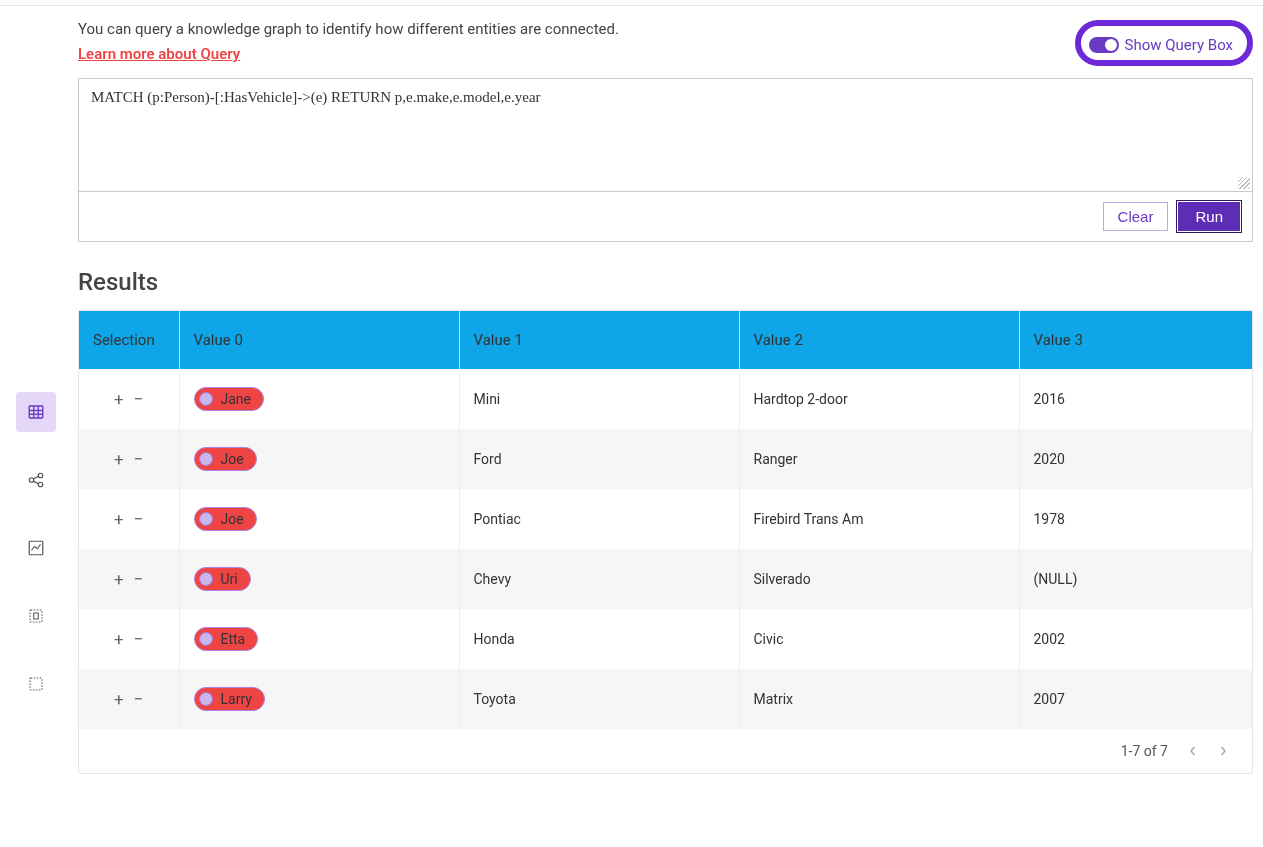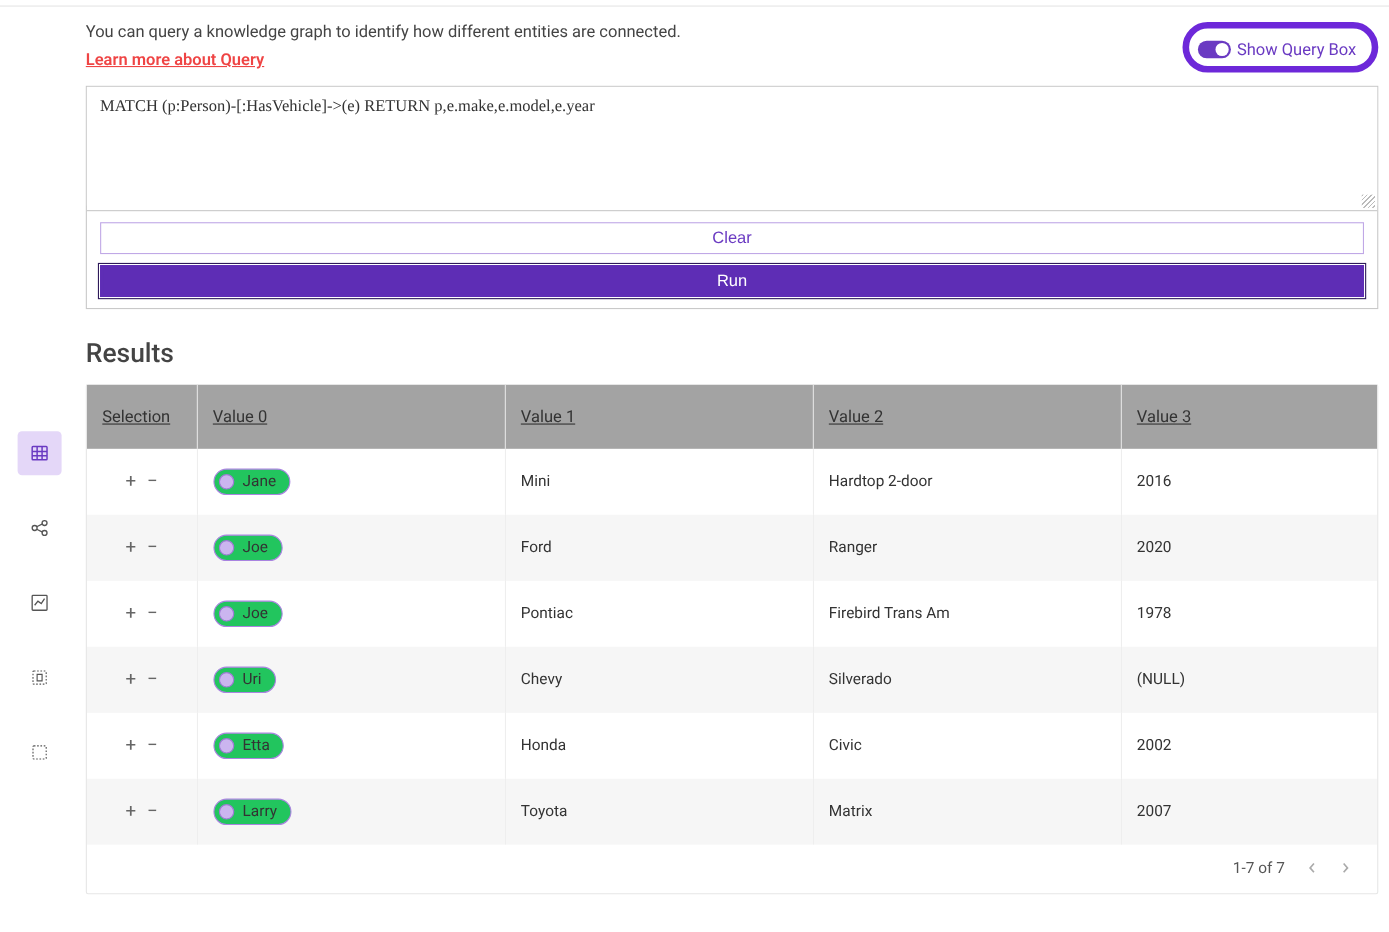--- a/index.html
+++ b/index.html
@@ -14,40 +14,40 @@
   .main { flex:1; padding:14px 10px 0 6px; }
   h1.page-title { margin:0 0 18px 0; font-size:28px; font-weight:500; color:#444; letter-spacing:0; }
   .subhead-row { display:flex; align-items:flex-start; justify-content:space-between; margin-bottom:12px; }
   .subhead-text p { margin:0 0 6px 0; font-size:15px; color:#444; }
   .subhead-text a { color:#ef4444; font-weight:600; text-decoration:underline; font-size:15px; }
   .toggle-pill { display:flex; align-items:center; gap:6px; border:6px solid #6d28d9; border-radius:999px; padding:10px 14px 6px 8px; color:#6a3ac2; font-size:15px; cursor:pointer; }
   .toggle-switch { width:30px; height:16px; background:#6a3ac2; border-radius:999px; position:relative; }
   .toggle-knob { width:12px; height:12px; background:#fff; border-radius:50%; position:absolute; top:2px; right:2px; }
   .query-box { border:1px solid #c9c9c9; }
   .query-textarea { width:100%; height:108px; border:none; resize:none; padding:10px 12px; font-family: Liberation Serif, serif; font-size:15px; color:#333; outline:none; }
-  .query-actions { border-top:1px solid #c9c9c9; display:flex; justify-content:flex-end; padding:10px 12px; gap:10px;flex-direction:column; }
+  .query-actions { border-top:1px solid #c9c9c9; display:flex; justify-content:flex-end; padding:10px 12px; gap:10px; }
   .btn { font-size:15px; padding:5px 14px; border-radius:0; cursor:pointer; }
   .btn-clear { background:#fff; border:1px solid #c0a8e6; color:#6a3ac2; }
   .btn-run { background:#5e2db5; border:3px solid #5e2db5; outline:1px solid #2e1a5a; outline-offset:1px; color:#fff; font-weight:500; padding:3px 14px; }
   h2.results-title { margin:26px 0 14px 0; font-size:24px; font-weight:500; color:#444; }
   .results-panel { border:1px solid #e6e6e6; border-radius:2px; }
   .table-scroll { height:418px; overflow:auto; position:relative; }
   table.results { width:100%; border-collapse:collapse; table-layout:fixed; }
-  table.results th { text-align:left; font-weight:400; font-size:15px; color:#333; background:#a3a3a3; padding:20px 14px; border-right:1px solid #ddd;text-decoration:underline; }
+  table.results th { text-align:left; font-weight:400; font-size:15px; color:#333; background:#0ea5e9; padding:20px 14px; border-right:1px solid #ddd; }
   table.results th:last-child { border-right:none; }
   table.results td { font-size:14px; color:#333; padding:18px 14px; border-right:1px solid #eee; vertical-align:middle; }
   table.results td:last-child { border-right:none; }
   table.results tbody tr:nth-child(even) { background:#f6f6f6; }
   .col-sel { width:100px; text-align:center; }
   .col-v0 { width:280px; }
   .col-v1 { width:280px; }
   .col-v2 { width:280px; }
   .sel-icons { display:flex; justify-content:center; gap:10px; color:#666; font-size:17px; }
   .sel-icons span { cursor:pointer; line-height:1; }
-  .node-pill { display:inline-flex; align-items:center; gap:8px; border:1px solid #a984e0; border-radius:999px; padding:3px 12px 3px 4px; font-size:14px; color:#333; background:#22c55e; }
+  .node-pill { display:inline-flex; align-items:center; gap:8px; border:1px solid #a984e0; border-radius:999px; padding:3px 12px 3px 4px; font-size:14px; color:#333; background:#ef4444; }
   .node-dot { width:14px; height:14px; border-radius:50%; background:#cbb5ef; border:1px solid #a07ad6; }
   .table-scroll::-webkit-scrollbar { width:10px; height:16px; }
   .table-scroll::-webkit-scrollbar-track { background:#f0f0f0; }
   .table-scroll::-webkit-scrollbar-thumb { background:#c8c8c8; border-radius:2px; }
   .pager { display:flex; justify-content:flex-end; align-items:center; gap:20px; padding:14px 24px; font-size:14px; color:#555; }
   .pager .arrow { color:#aaa; cursor:pointer; }
   .pager .arrow svg { width:10px; height:10px; }
   .textarea-grip { position:relative; }
   .textarea-grip::after { content:""; position:absolute; right:2px; bottom:2px; width:12px; height:12px;
     background: repeating-linear-gradient(135deg, #bbb 0 1px, transparent 1px 3px); }

